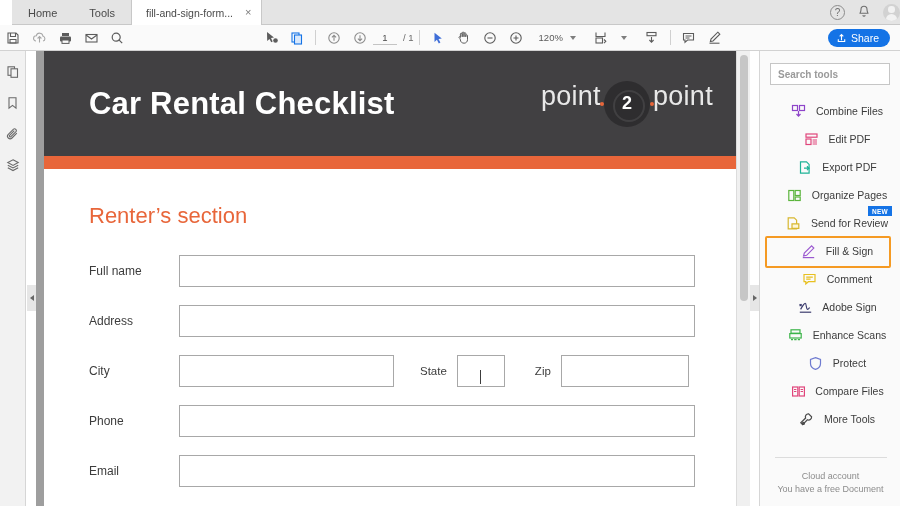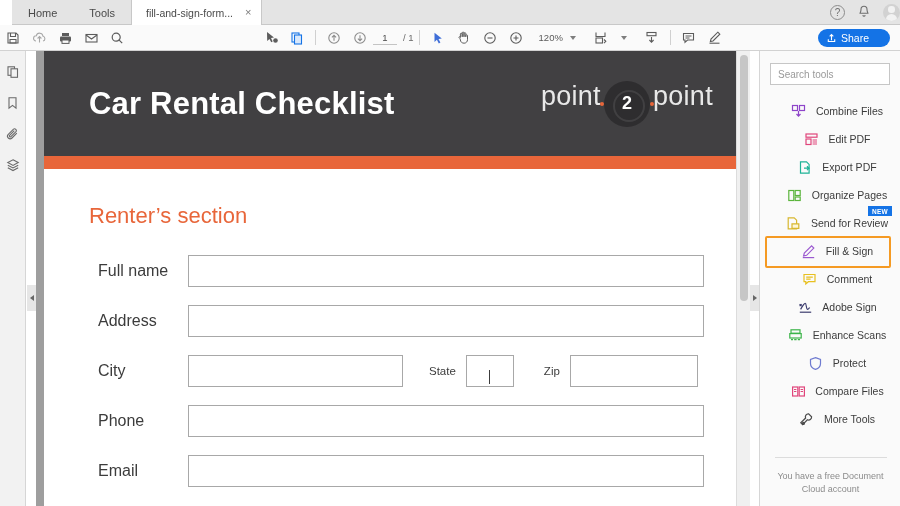--- a/index.html
+++ b/index.html
@@ -72,21 +72,21 @@
     text-align: center; line-height: 15px;
     border-bottom: 1px solid #c4c4c4;
   }
   .pagetotal { font-size: 9.5px; color: #6a6a6a; margin-left: 6px; }
   .zoomval { font-size: 9.5px; color: #5a5a5a; margin-left: 10px; }
   .caret { width: 0; height: 0; border-left: 3px solid transparent;
            border-right: 3px solid transparent; border-top: 4px solid #7e7e7e;
            margin-left: 7px; }
   .share {
     margin-left: auto; margin-right: 10px;
-    height: 18px; padding: 0 21px 0 9px;
+    height: 18px; padding: 0 11px 0 9px;
     background: #1473e6; border-radius: 9px;
     color: #fff; font-size: 10.5px;
     display: flex; align-items: center; gap: 5px;
   }
 
   
   .leftrail {
     position: absolute; top: 51px; left: 0; width: 26px; height: 455px;
     background: #f2f2f2; border-right: 1px solid #d6d6d6;
     display: flex; flex-direction: column; align-items: center;
@@ -142,21 +142,21 @@
     background: #e8663a; top: 21px; z-index: 3;
   }
   .wheel-dot.l { left: -4px; }
   .wheel-dot.r { right: -4px; }
   .pg-accent { height: 13px; background: #e8663a; }
 
   .pg-body { padding: 34px 0 0 45px; }
   .section-title { color: #e8663a; font-size: 22px; font-weight: 400; }
   .form { margin-top: 26px; }
   .frow { display: flex; align-items: center; margin-bottom: 18px; }
-  .flabel { font-size: 16px; color: #3c3c3c; width: 90px; margin-left: 9px; }
+  .flabel { font-size: 12px; color: #3c3c3c; width: 90px; }
   .finput {
     height: 32px; border: 1px solid #a8a8a8; background: #fff;
     position: relative;
   }
   .w-full { width: 516px; }
   .w-city { width: 215px; }
   .w-state { width: 48px; }
   .w-zip { width: 128px; }
   .flabel-inline { font-size: 11.5px; color: #3c3c3c; margin: 0 10px 0 26px; }
   .flabel-inline.zip { margin-left: 30px; }
@@ -177,21 +177,21 @@
 
   
   .toolspanel {
     position: absolute; top: 51px; left: 759px; width: 141px; height: 455px;
     background: #fafafa; border-left: 1px solid #d6d6d6;
   }
   .searchtools {
     margin: 12px 10px 0 10px; height: 22px;
     border: 1px solid #c6c6c6; background: #fff;
     font-size: 10px; color: #9a9a9a;
-    display: flex; align-items: center; padding-left: 7px;
+    display: flex; align-items: center; padding-left: 7px; font-weight: bold;
   }
   .tool-list { margin-top: 12px; }
   .tool-item {
     height: 28px; display: flex; align-items: center;
     padding-left: 14px; gap: 9px; position: relative; justify-content: center;
   }
   .tool-label { font-size: 10.5px; color: #3c3c3c; }
   .tool-ico { width: 16px; height: 16px; display: flex; align-items: center; justify-content: center; }
   .badge-new {
     position: absolute; right: 8px; top: -3px;
@@ -593,18 +593,18 @@
             <circle cx="4.4" cy="11.4" r="1"></circle>
           </svg>
         </span>
         <span class="tool-label">More Tools</span>
       </div>
 
     </div>
 
     <div class="panel-foot">
       <div class="divider"></div>
+      <div class="panel-foot-text">Cloud account</div>
       <div class="panel-foot-text">You have a free Document</div>
-      <div class="panel-foot-text">Cloud account</div>
     </div>
   </div>
 
 </div>
 
 </body></html>

